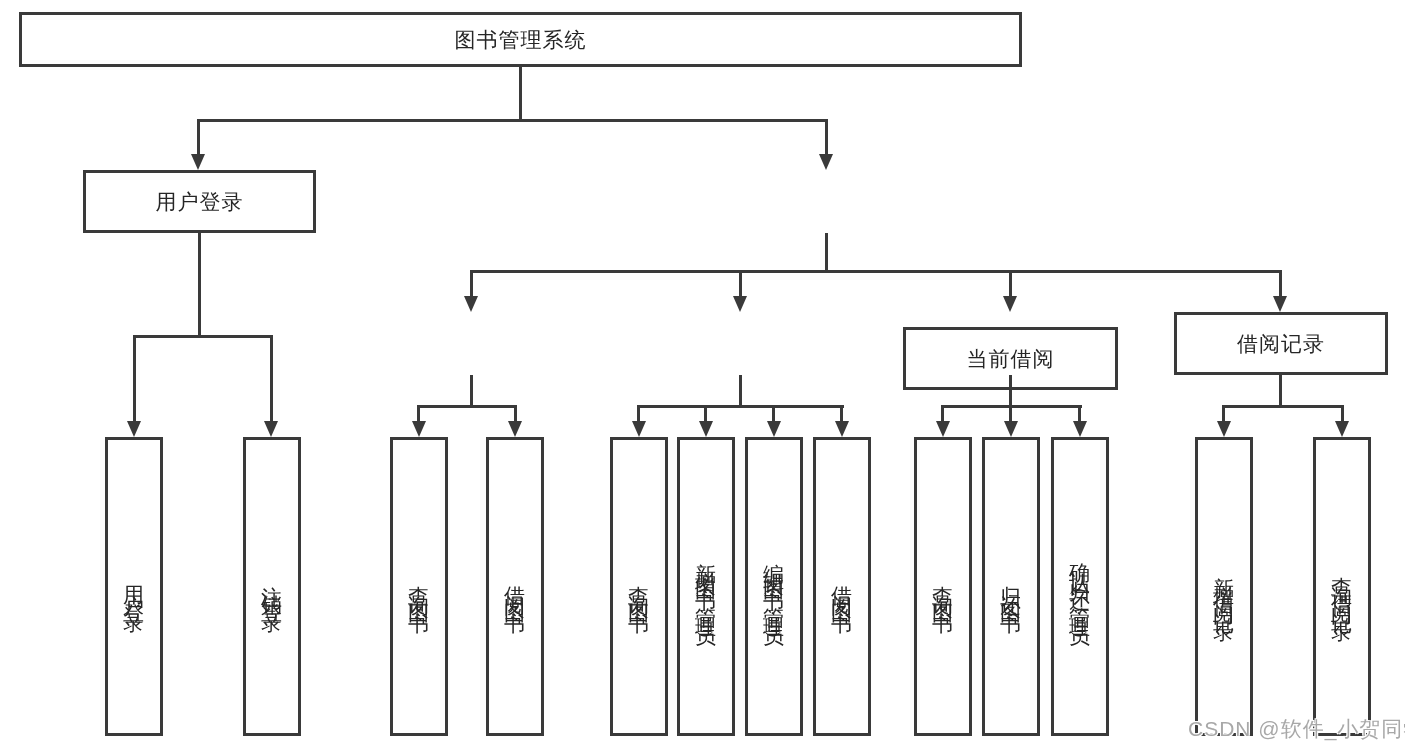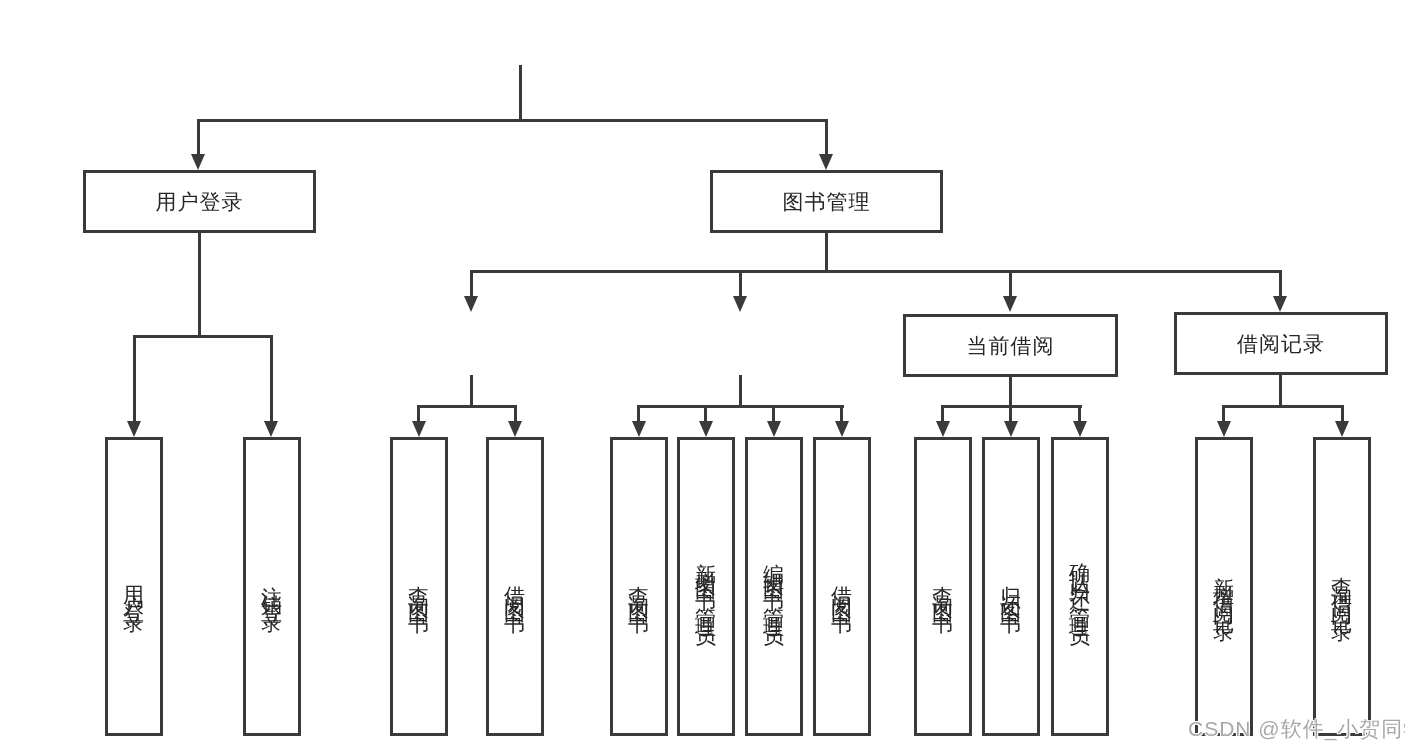--- a/index.html
+++ b/index.html
@@ -51,54 +51,54 @@
     white-space:nowrap;
     text-shadow:1px 1px 0 #ffffff,-1px -1px 0 #ffffff,1px -1px 0 #ffffff,-1px 1px 0 #ffffff;
     z-index:9;
   }
 </style>
 </head>
 <body>
 
 <div class="canvas">
 
+  <div class="box" style="left:19px;top:12px;width:1003px;height:55px;">
+    <span>图书管理系统</span>
+  </div>
 
   <div class="ln" style="left:519px;top:65px;width:3px;height:56px;"></div>
   <div class="ln" style="left:197px;top:119px;width:631px;height:3px;"></div>
   <div class="ln" style="left:197px;top:119px;width:3px;height:37px;"></div>
   <div class="arr" style="left:191px;top:154px;"></div>
   <div class="ln" style="left:825px;top:119px;width:3px;height:37px;"></div>
   <div class="arr" style="left:819px;top:154px;"></div>
 
   <div class="box" style="left:83px;top:170px;width:233px;height:63px;">
     <span>用户登录</span>
-  </div>
-  <div class="box" style="left:710px;top:170px;width:233px;height:63px;">
-    <span>图书管理</span>
   </div>
 
   <div class="ln" style="left:198px;top:233px;width:3px;height:104px;"></div>
   <div class="ln" style="left:133px;top:335px;width:140px;height:3px;"></div>
   <div class="ln" style="left:133px;top:335px;width:3px;height:88px;"></div>
   <div class="arr" style="left:127px;top:421px;"></div>
   <div class="ln" style="left:270px;top:335px;width:3px;height:88px;"></div>
   <div class="arr" style="left:264px;top:421px;"></div>
 
   <div class="ln" style="left:825px;top:233px;width:3px;height:40px;"></div>
   <div class="ln" style="left:470px;top:270px;width:812px;height:3px;"></div>
   <div class="ln" style="left:470px;top:270px;width:3px;height:28px;"></div>
   <div class="arr" style="left:464px;top:296px;"></div>
   <div class="ln" style="left:739px;top:270px;width:3px;height:28px;"></div>
   <div class="arr" style="left:733px;top:296px;"></div>
   <div class="ln" style="left:1009px;top:270px;width:3px;height:28px;"></div>
   <div class="arr" style="left:1003px;top:296px;"></div>
   <div class="ln" style="left:1279px;top:270px;width:3px;height:28px;"></div>
   <div class="arr" style="left:1273px;top:296px;"></div>
 
-  <div class="box" style="left:903px;top:314px;width:215px;height:63px;">
+  <div class="box" style="left:903px;top:327px;width:215px;height:63px;">
     <span>当前借阅</span>
   </div>
   <div class="box" style="left:1174px;top:312px;width:214px;height:63px;">
     <span>借阅记录</span>
   </div>
 
   <div class="ln" style="left:470px;top:375px;width:3px;height:32px;"></div>
   <div class="ln" style="left:417px;top:405px;width:100px;height:3px;"></div>
   <div class="ln" style="left:417px;top:405px;width:3px;height:18px;"></div>
   <div class="arr" style="left:412px;top:421px;"></div>

